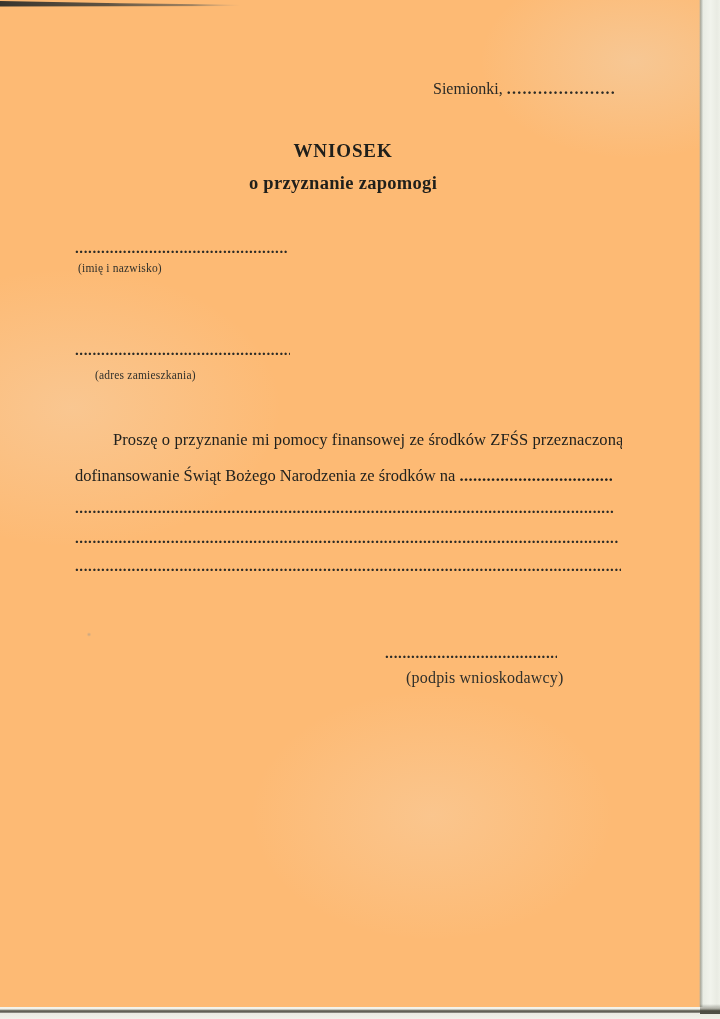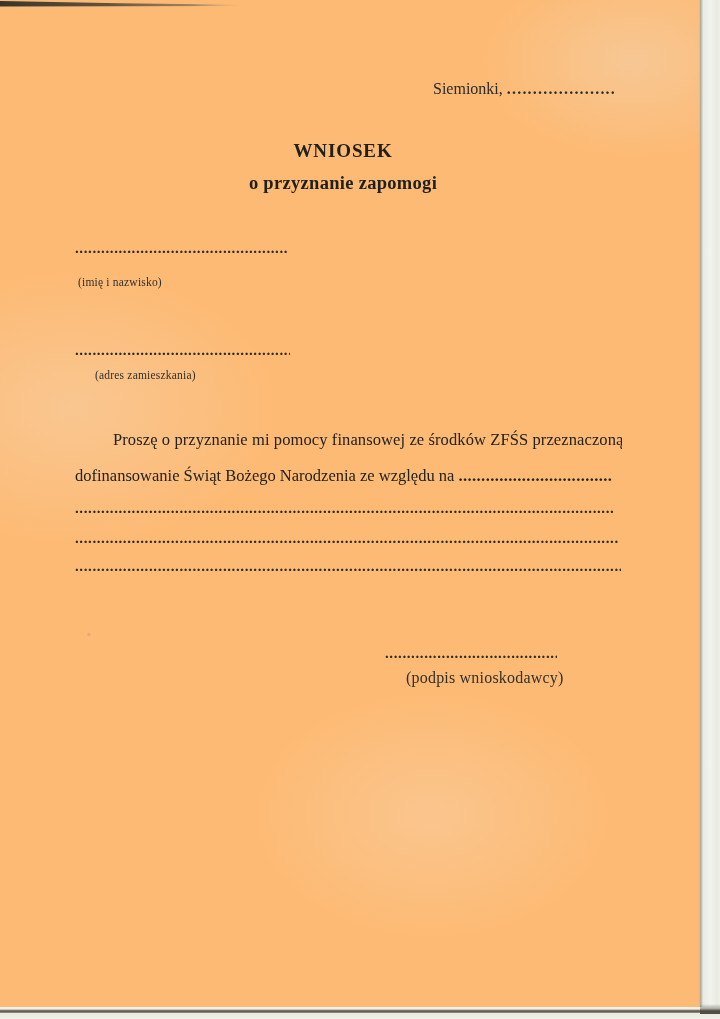--- a/index.html
+++ b/index.html
@@ -46,21 +46,21 @@
     font-weight: 700; font-size: 15px; line-height: 15px;
     letter-spacing: 0.6px; color: #2b2b27;
     white-space: nowrap; overflow: hidden;
   }
   .small-label {
     font-size: 11.5px; color: #30302b; letter-spacing: 0.2px;
     white-space: nowrap;
   }
 
   .name-line    { top: 241px; left: 75px; width: 212px; }
-  .name-label   { top: 276px; left: 78px; }
+  .name-label   { top: 262px; left: 78px; }
   .addr-line    { top: 343px; left: 75px; width: 215px; }
   .addr-label   { top: 369px; left: 75px; padding-left: 20px; }
 
   .body-line {
     font-size: 16.5px; line-height: 24px; color: #22221e;
     white-space: nowrap; overflow: hidden;
   }
   .body-line-1 { top: 428px; left: 75px; width: 547px; text-indent: 38px; letter-spacing: 0.1px; }
   .body-line-2 { top: 464px; left: 75px; width: 537px; }
   .inline-dots { font-weight: 600; letter-spacing: 0.4px; }
@@ -123,21 +123,21 @@
     <div class="form-title">WNIOSEK</div>
   </div>
 
   <div class="abs dots name-line">............................................................</div>
   <div class="abs small-label name-label">(imię i nazwisko)</div>
 
   <div class="abs dots addr-line">............................................................</div>
   <div class="abs small-label addr-label">(adres zamieszkania)</div>
 
   <div class="abs body-line body-line-1">Proszę o przyznanie mi pomocy finansowej ze środków ZFŚS przeznaczoną na</div>
-  <div class="abs body-line body-line-2"><span>dofinansowanie Świąt Bożego Narodzenia ze względu na </span><span class="inline-dots">............................................................</span></div>
+  <div class="abs body-line body-line-2"><span>dofinansowanie Świąt Bożego Narodzenia ze środków na </span><span class="inline-dots">............................................................</span></div>
 
   <div class="abs dots ruled-1">............................................................................................................................................</div>
   <div class="abs dots ruled-2">............................................................................................................................................</div>
   <div class="abs dots ruled-3">............................................................................................................................................</div>
 
   <div class="abs dots sig-line">..................................................</div>
   <div class="abs small-label sig-label">(podpis wnioskodawcy)</div>
 
 </div>
 

